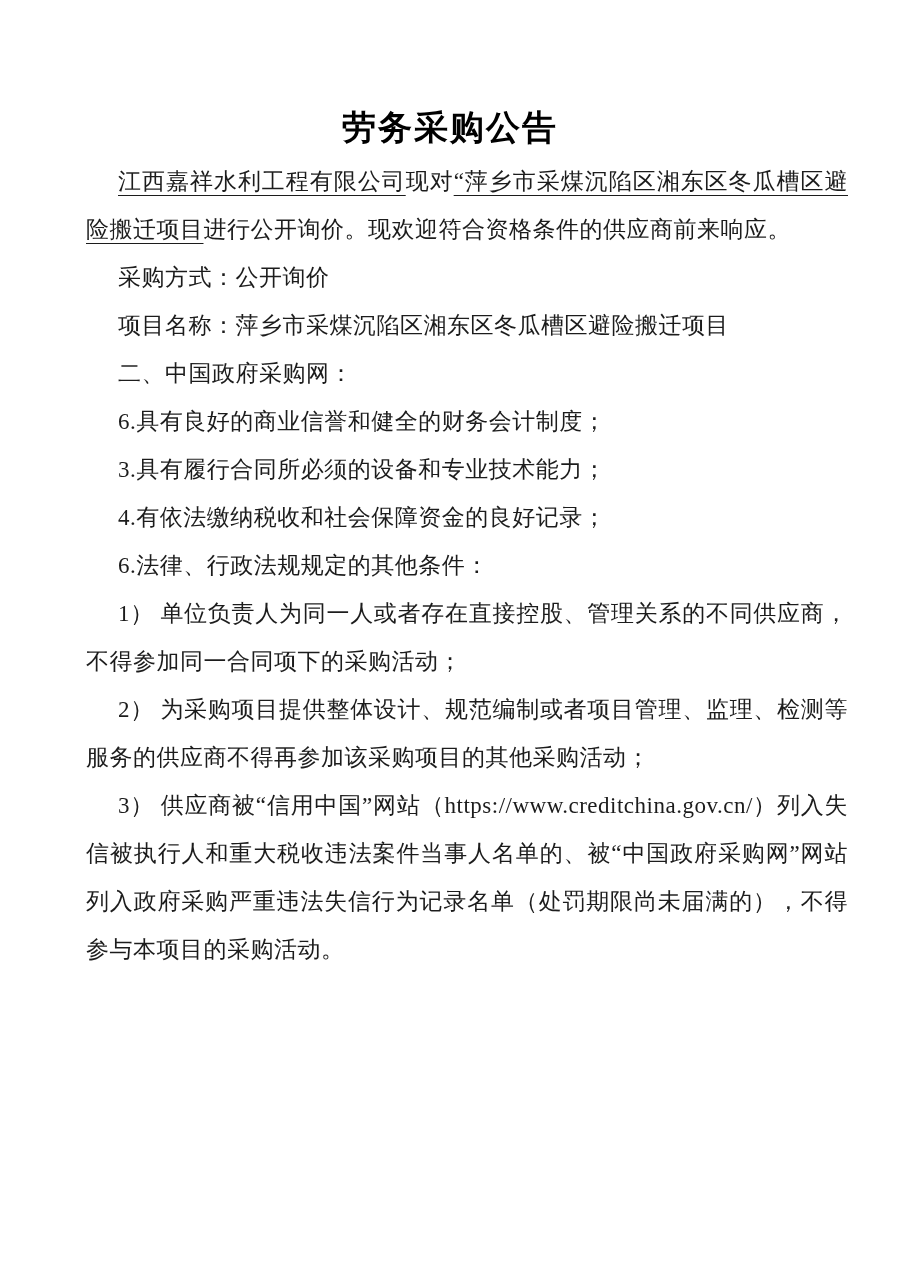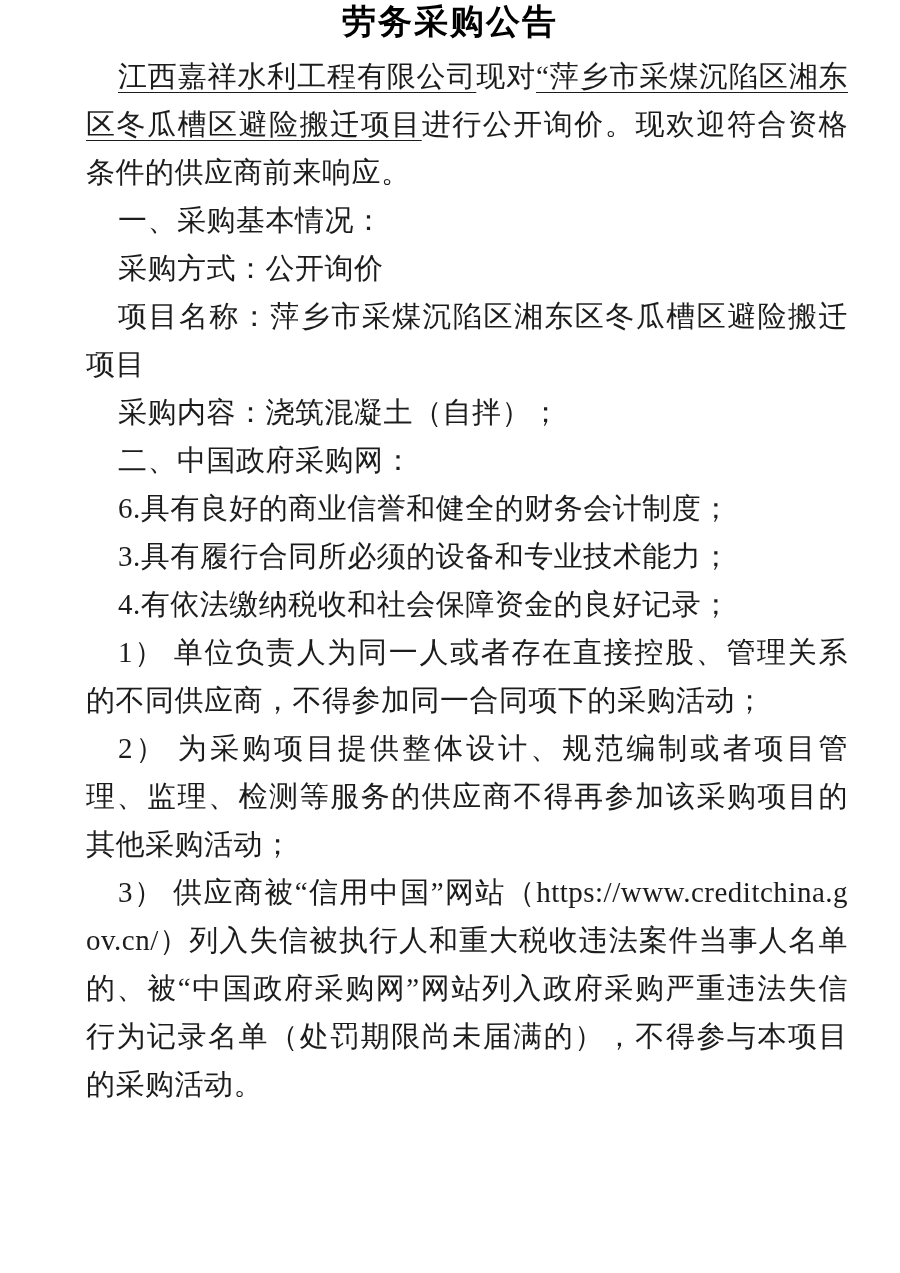--- a/index.html
+++ b/index.html
@@ -8,31 +8,32 @@
     width:900px;
     height:1273px;
     background:#ffffff;
     color:#1c1c1c;
     font-family:"Liberation Serif","DejaVu Serif",serif;
     overflow:hidden;
     box-sizing:border-box;
   }
   .title{
     margin:0;
+    padding-top:106px;
     text-align:center;
     font-size:34px;
     line-height:44px;
     font-weight:700;
     color:#000000;
     letter-spacing:2px;
   }
   .content{
     margin:8px 0 0 86px;
     width:762px;
-    font-size:29px;
+    font-size:23px;
     line-height:48px;
     text-align:justify;
     letter-spacing:0.5px;
   }
   .content p{
     margin:0;
     text-indent:32px;
     word-break:break-all;
   }
   .u{
@@ -42,27 +43,26 @@
   }
 </style>
 </head>
 <body>
 
 <div class="page">
   <h1 class="title">劳务采购公告</h1>
   <div class="content">
     <p><span class="u">江西嘉祥水利工程有限公司</span><span>现对</span><span class="u">“萍乡市采煤沉陷区湘东区冬瓜槽区避险搬迁项目</span><span>进行公开询价。现欢迎符合资格条件的供应商前来响应。</span></p>
 
-    <p>一、采购基本情况：</p>
     <p>采购方式：公开询价</p>
     <p>项目名称：萍乡市采煤沉陷区湘东区冬瓜槽区避险搬迁项目</p>
-    <p>采购内容：浇筑混凝土（自拌）；</p>
 
     <p>二、中国政府采购网：</p>
     <p>6.具有良好的商业信誉和健全的财务会计制度；</p>
     <p>3.具有履行合同所必须的设备和专业技术能力；</p>
     <p>4.有依法缴纳税收和社会保障资金的良好记录；</p>
+    <p>6.法律、行政法规规定的其他条件：</p>
 
     <p>1） 单位负责人为同一人或者存在直接控股、管理关系的不同供应商，不得参加同一合同项下的采购活动；</p>
     <p>2） 为采购项目提供整体设计、规范编制或者项目管理、监理、检测等服务的供应商不得再参加该采购项目的其他采购活动；</p>
     <p>3） 供应商被“信用中国”网站（https://www.creditchina.gov.cn/）列入失信被执行人和重大税收违法案件当事人名单的、被“中国政府采购网”网站列入政府采购严重违法失信行为记录名单（处罚期限尚未届满的），不得参与本项目的采购活动。</p>
   </div>
 </div>
 
 </body></html>

